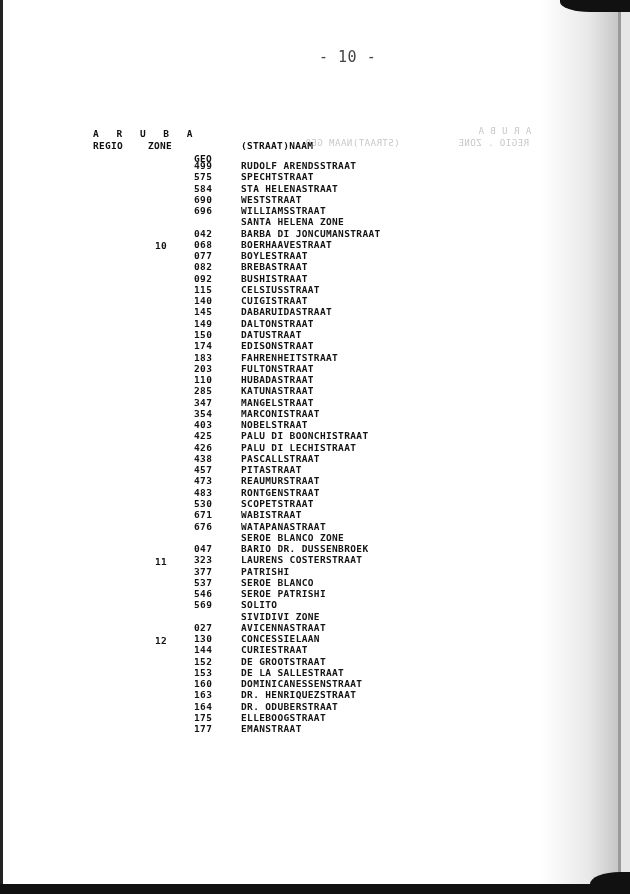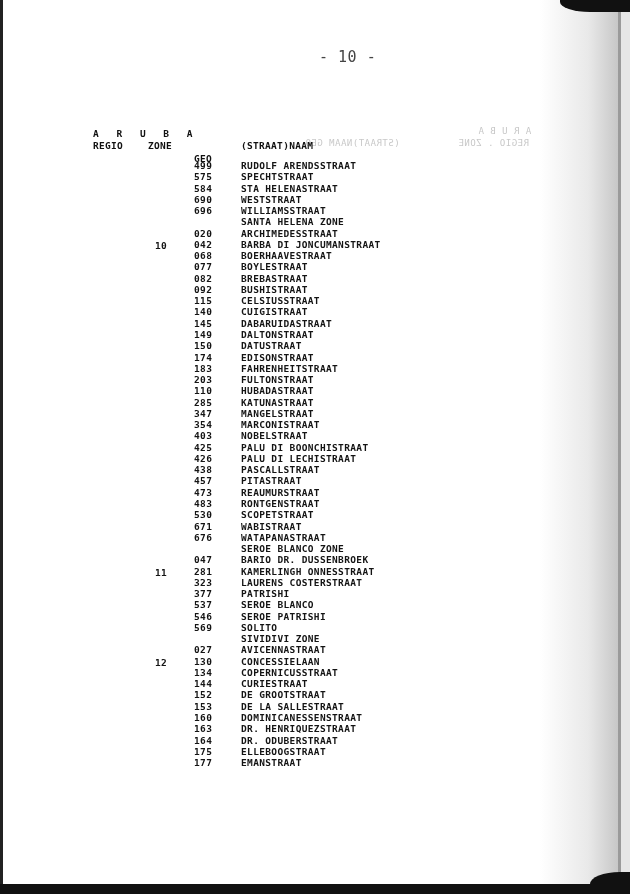--- a/index.html
+++ b/index.html
@@ -81,25 +81,20 @@
         <span class="c-geo">696</span>
         <span class="c-naam">WILLIAMSSTRAAT</span>
       </div>
       <div class="row">
         <span class="c-zone">10</span>
         <span class="c-geo"></span>
         <span class="c-naam">SANTA HELENA ZONE</span>
       </div>
       <div class="row">
         <span class="c-zone"></span>
-        <span class="c-geo">020</span>
-        <span class="c-naam">ARCHIMEDESSTRAAT</span>
-      </div>
-      <div class="row">
-        <span class="c-zone"></span>
         <span class="c-geo">042</span>
         <span class="c-naam">BARBA DI JONCUMANSTRAAT</span>
       </div>
       <div class="row">
         <span class="c-zone"></span>
         <span class="c-geo">068</span>
         <span class="c-naam">BOERHAAVESTRAAT</span>
       </div>
       <div class="row">
         <span class="c-zone"></span>
@@ -231,25 +226,20 @@
         <span class="c-geo"></span>
         <span class="c-naam">SEROE BLANCO ZONE</span>
       </div>
       <div class="row">
         <span class="c-zone"></span>
         <span class="c-geo">047</span>
         <span class="c-naam">BARIO DR. DUSSENBROEK</span>
       </div>
       <div class="row">
         <span class="c-zone"></span>
-        <span class="c-geo">281</span>
-        <span class="c-naam">KAMERLINGH ONNESSTRAAT</span>
-      </div>
-      <div class="row">
-        <span class="c-zone"></span>
         <span class="c-geo">323</span>
         <span class="c-naam">LAURENS COSTERSTRAAT</span>
       </div>
       <div class="row">
         <span class="c-zone"></span>
         <span class="c-geo">377</span>
         <span class="c-naam">PATRISHI</span>
       </div>
       <div class="row">
         <span class="c-zone"></span>
@@ -276,25 +266,20 @@
         <span class="c-geo">027</span>
         <span class="c-naam">AVICENNASTRAAT</span>
       </div>
       <div class="row">
         <span class="c-zone"></span>
         <span class="c-geo">130</span>
         <span class="c-naam">CONCESSIELAAN</span>
       </div>
       <div class="row">
         <span class="c-zone"></span>
-        <span class="c-geo">134</span>
-        <span class="c-naam">COPERNICUSSTRAAT</span>
-      </div>
-      <div class="row">
-        <span class="c-zone"></span>
         <span class="c-geo">144</span>
         <span class="c-naam">CURIESTRAAT</span>
       </div>
       <div class="row">
         <span class="c-zone"></span>
         <span class="c-geo">152</span>
         <span class="c-naam">DE GROOTSTRAAT</span>
       </div>
       <div class="row">
         <span class="c-zone"></span>

